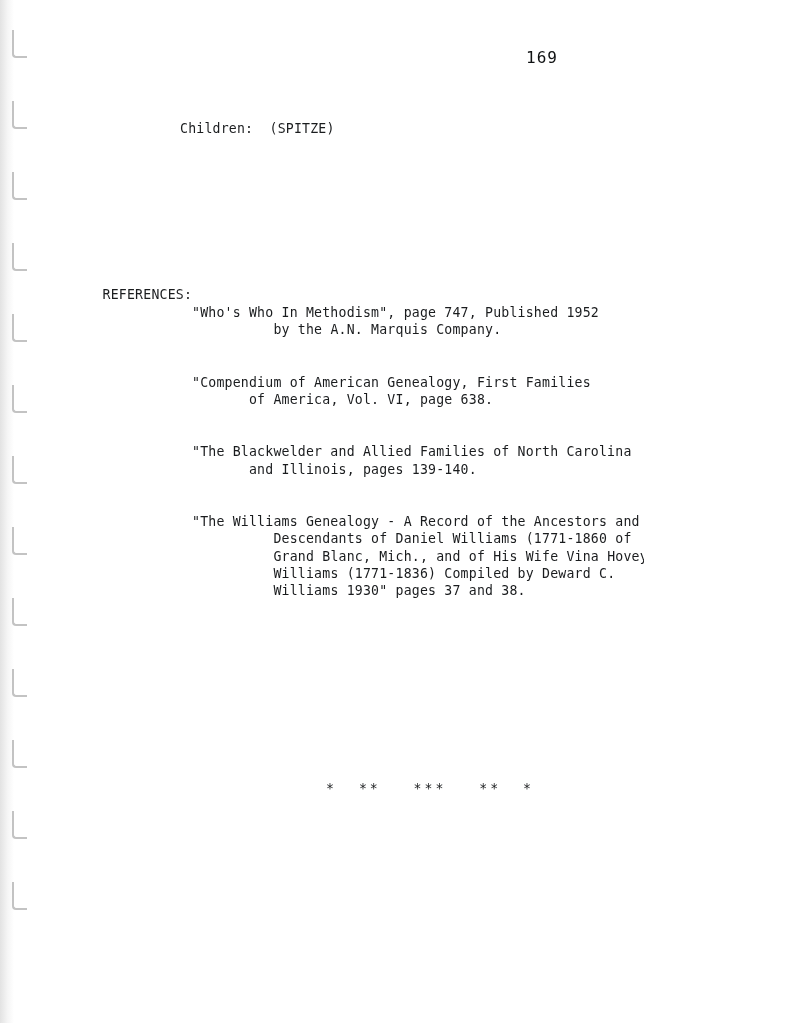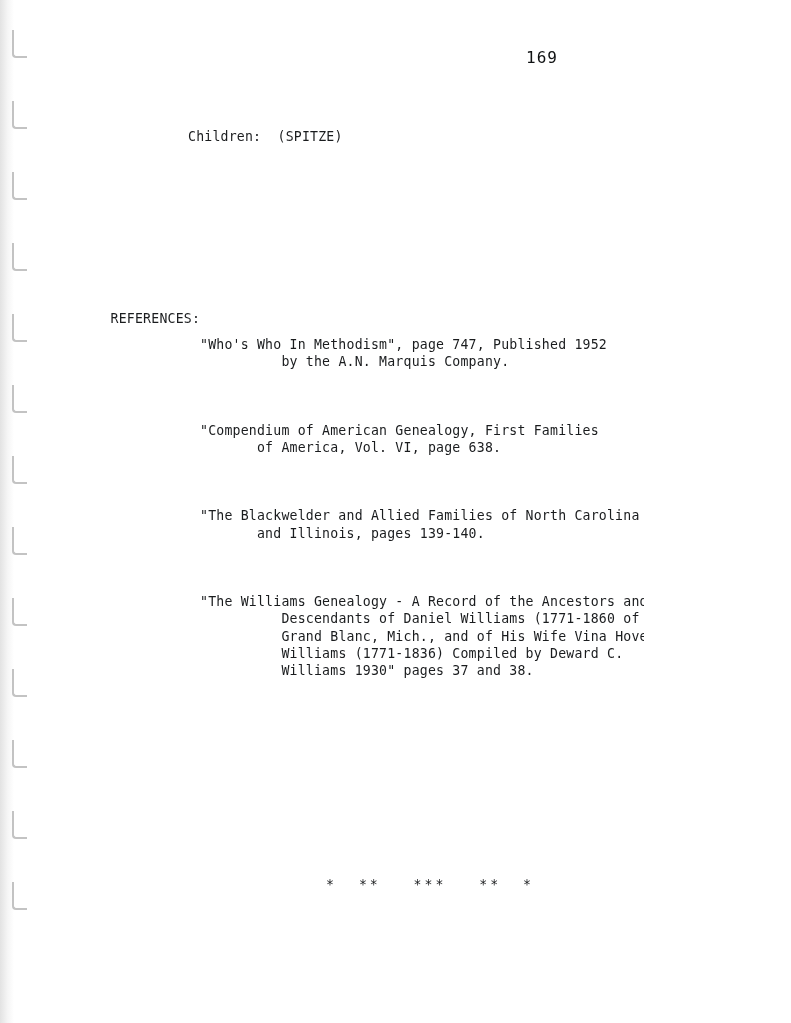--- a/index.html
+++ b/index.html
@@ -51,21 +51,21 @@
     position: absolute;
     left: 70px;
     top: 68px;
     width: 680px;
     font-size: 13.2px;
     line-height: 17.4px;
     letter-spacing: 0.2px;
     white-space: pre-wrap;
     color: #1a1c1e;
   }
-  .blk { margin: 8px; white-space: pre-wrap; }
+  .blk { margin: 0; white-space: pre-wrap; }
   .indent-children { padding-left: 110px; }
   .stars {
     text-align: center;
     letter-spacing: 3px;
     padding-left: 40px;
   }
   .gap-sm { height: 10px; }
   .gap-md { height: 17px; }
   .gap-lg { height: 24px; }
   .speck {

